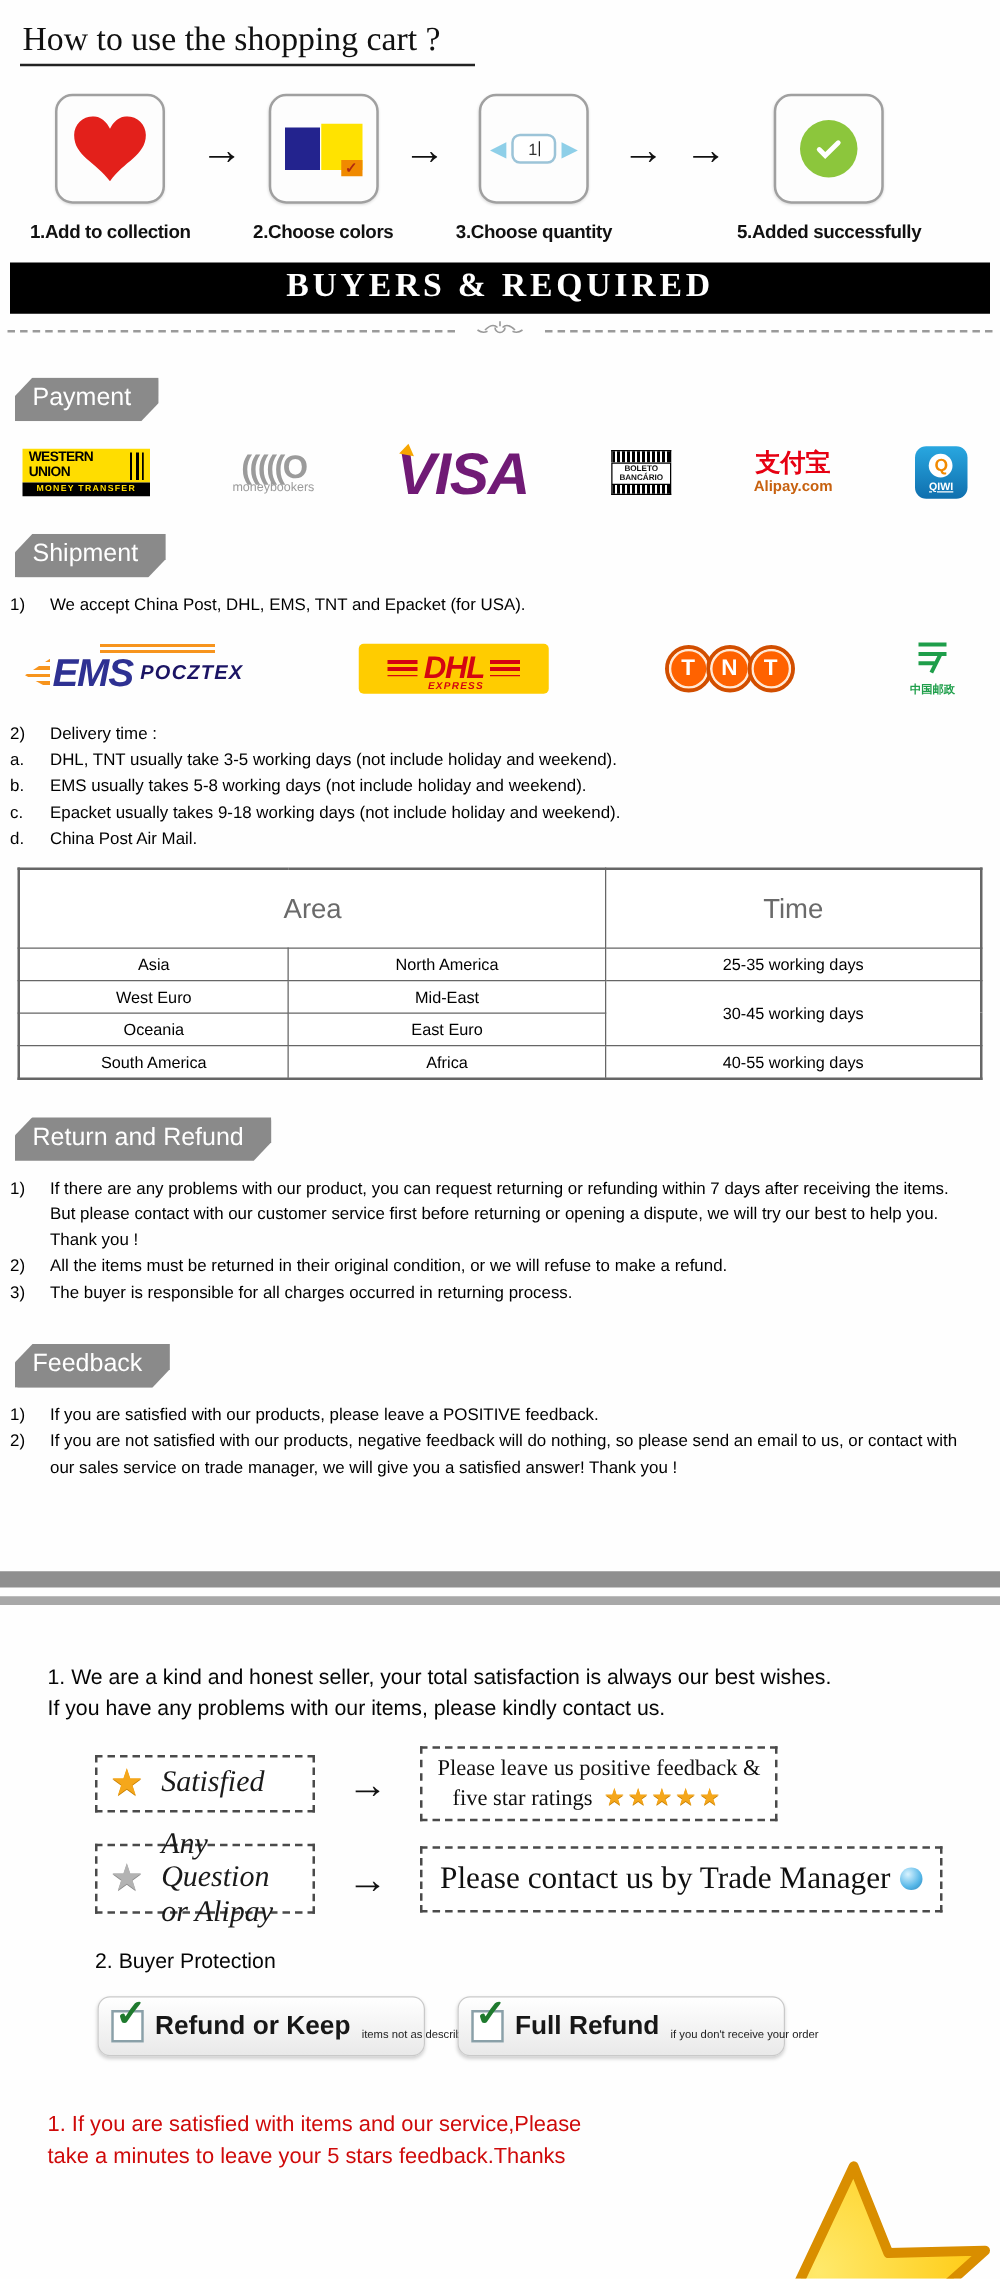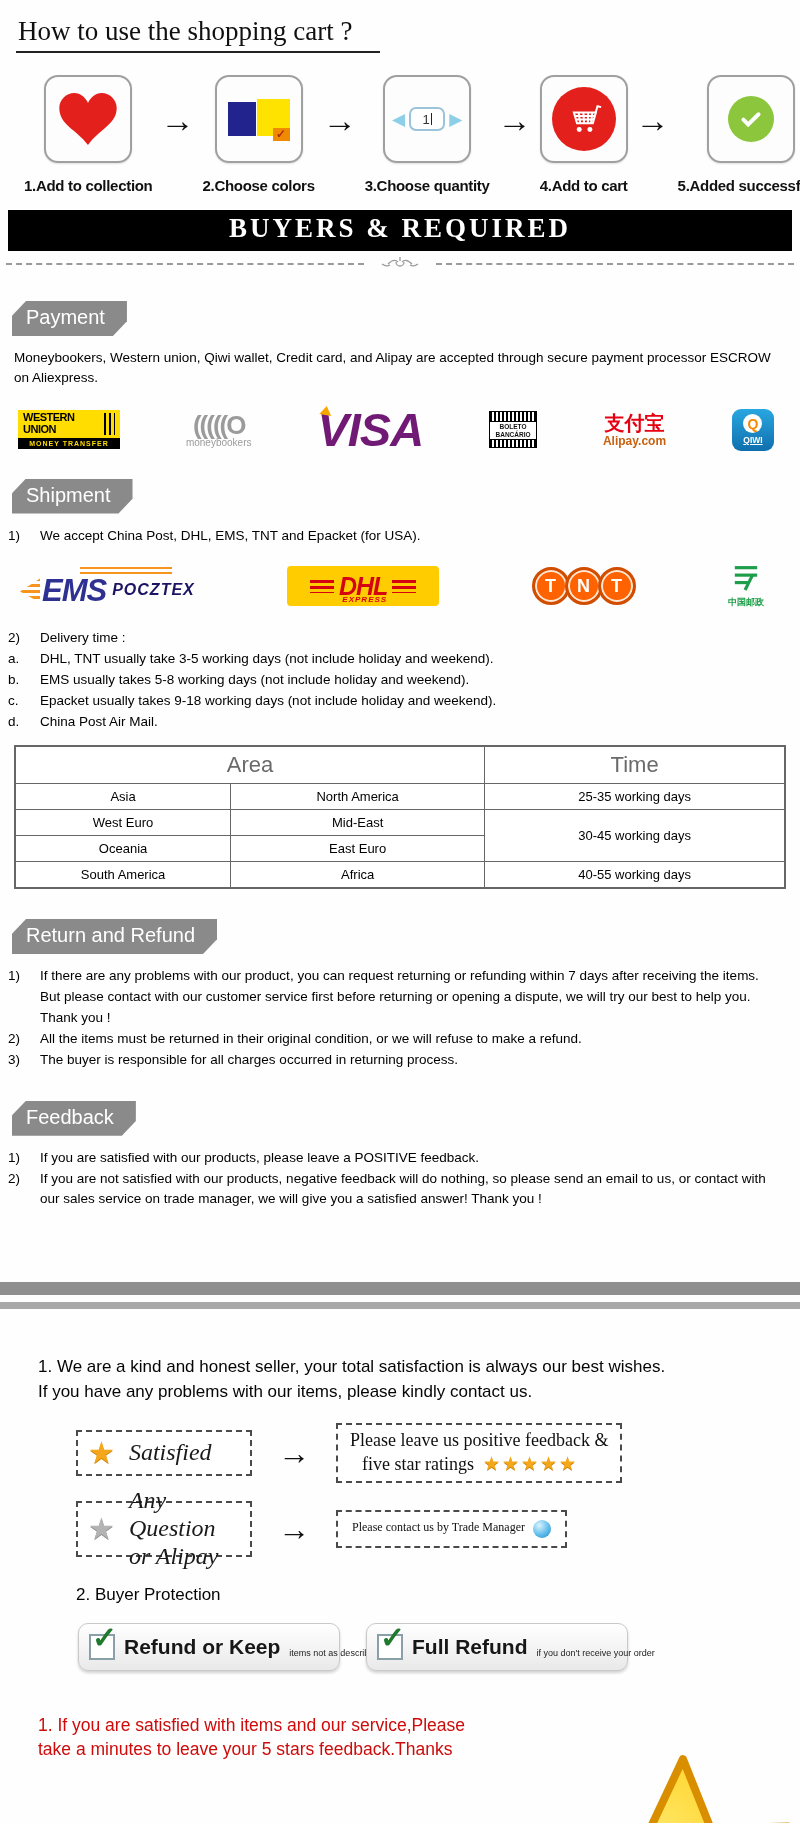--- a/index.html
+++ b/index.html
@@ -92,42 +92,42 @@
   .tnt { display:flex; }
   .tnt-c { width:38px; height:38px; border-radius:50%; background:#ff6200; border:3px solid #d14e00;
            color:#fff; font-weight:900; font-size:18px; display:flex; align-items:center; justify-content:center;
            box-shadow:inset 0 0 0 2px #ffe9d6; }
   .tnt-c + .tnt-c { margin-left:-5px; }
   .cnpost { text-align:center; }
   .cnpost-label { font-size:9px; color:#1e9e4a; font-weight:bold; display:block; margin-top:1px; }
 
   
   table.ship { width:772px; margin:12px auto 0 auto; border-collapse:collapse; border:2px solid #666; background:#fff; }
-  table.ship th { font-weight:normal; font-size:22px; color:#6a6a6a; border:1px solid #666; padding:5px 0; }
+  table.ship th { font-weight:normal; font-size:22px; color:#6a6a6a; border:1px solid #666; padding:18px 0; }
   table.ship td { font-size:13px; color:#000; border:1px solid #666; padding:5px 0; text-align:center; }
 
   
   .bar1 { height:13px; background:#8f8f8f; margin-top:72px; }
   .bar2 { height:7px;  background:#a8a8a8; margin-top:7px; }
 
   
   .sat { margin:46px 0 0 38px; }
   .sat-intro { font-size:17px; line-height:1.45; width:640px; color:#050505; }
   .sat-row { display:flex; align-items:center; margin:18px 0 0 38px; }
   .dash-box { border:2px dashed #4a4a4a; background:#fff; display:flex; align-items:center; }
   .sbox { width:176px; height:46px; padding:2px 10px; gap:14px; }
   .qbox { width:176px; height:56px; padding:2px 10px; gap:14px; }
   .gold-star { color:#f5a71b; font-size:30px; line-height:1; text-shadow:0 1px 0 #c77f00; }
   .gray-star { color:#b3b3b3; font-size:30px; line-height:1; text-shadow:0 1px 0 #8a8a8a; }
   .script-label { font-family:"Liberation Serif", serif; font-style:italic; font-size:24px; color:#1a1a1a; line-height:1.15; }
   .sat-arrow { font-size:32px; font-weight:bold; margin:0 26px; line-height:1; }
   .result-box { border:2px dashed #4a4a4a; background:#fff; padding:4px 12px; font-family:"Liberation Serif", serif;
                 font-size:18px; color:#101010; line-height:1.3; }
   .stars-inline { color:#f5a71b; font-size:19px; letter-spacing:2px; text-shadow:0 1px 0 #c77f00; }
-  .contact-box { display:flex; align-items:flex-start; gap:8px; font-size:12px; padding:8px 14px; }
+  .contact-box { display:flex; align-items:center; gap:8px; font-size:25px; padding:8px 14px; }
   .tm-icon { width:18px; height:18px; border-radius:50%; background:radial-gradient(circle at 35% 30%, #d9f3ff, #56b7e8 60%, #2c82b5); display:inline-block; }
   .bp-title { font-size:17px; margin:28px 0 0 38px; color:#050505; }
   .prot-row { display:flex; gap:26px; margin:18px 0 0 40px; }
   .pbox { width:262px; height:48px; border:1px solid #c9c9c9; border-radius:10px;
           background:linear-gradient(#ffffff,#e9e9e9); box-shadow:0 2px 3px rgba(0,0,0,.18);
           display:flex; align-items:center; padding:0 10px; gap:9px; }
   .pcheck { width:26px; height:26px; border:2px solid #8aa0a8; background:#fff; position:relative; flex:none; }
   .pcheck span { position:absolute; top:-13px; left:1px; color:#1f7a2e; font-size:30px; font-weight:900; line-height:1; }
   .ptitle { font-size:21px; font-weight:bold; color:#171717; white-space:nowrap; }
   .psub { font-size:9px; color:#222; white-space:nowrap; align-self:flex-end; margin-bottom:12px; }
@@ -177,36 +177,20 @@
               <span>1</span>
               <span class="caret"></span>
             </span>
           <span class="tri">▶</span>
         </div>
       </div>
       <div class="step-label">3.Choose quantity</div>
     </div>
     <div class="flow-arrow">→</div>
 
-    <div class="step">
-      <div class="card">
-        <div class="cart-circle">
-          <svg width="38" height="38" viewBox="0 0 32 32">
-            <g fill="none" stroke="#fff" stroke-width="1.7">
-              <path d="M7.5 10.5 h18.5 l-2.6 9 h-13.3 z"></path>
-              <path d="M11.5 10.5 l1.3 9 M15.5 10.5 l.6 9 M19.5 10.5 l-.2 9 M23 10.5 l-1 9 M8.3 13.5 h17 M9.1 16.5 h15.3"></path>
-              <path d="M25.8 10.5 l1.6 -5.3 l3 .8"></path>
-            </g>
-            <circle cx="12" cy="24.8" r="2.1" fill="#fff"></circle>
-            <circle cx="21" cy="24.8" r="2.1" fill="#fff"></circle>
-          </svg>
-        </div>
-      </div>
-      <div class="step-label">4.Add to cart</div>
-    </div>
     <div class="flow-arrow">→</div>
 
     <div class="step">
       <div class="card">
         <div class="ok-circle">
           <svg width="26" height="26" viewBox="0 0 24 24">
               <path d="M5 12.6 l4.4 4.4 L19 7.6" stroke="#fff" stroke-width="3.6" fill="none" stroke-linecap="round"></path>
             </svg>
         </div>
       </div>
@@ -222,21 +206,20 @@
       <svg width="52" height="14" viewBox="0 0 52 14" fill="none" stroke="#9a9a9a" stroke-width="1.3">
         <path d="M26 2 v4 M22 7 a4 4 0 1 0 8 0 M14 9 q6 -6 10 -2 M38 9 q-6 -6 -10 -2 M8 9 q4 3 8 1 M44 9 q-4 3 -8 1"></path>
       </svg>
     </span>
     <div class="dline"></div>
   </div>
 
   
   <div style="margin-top:28px;">
     <div class="badge">Payment</div>
-    <p class="body-text" style="margin:12px 16px 0 14px;">Moneybookers, Western union, Qiwi wallet, Credit card, and Alipay are accepted through secure payment processor ESCROW on Aliexpress.</p>
 
     <div class="pay-logos">
       <div class="wu">
         <div class="wu-top">
           <div class="wu-name"><span>WESTERN</span><br><span>UNION</span></div>
           <div class="wu-bars"></div>
         </div>
         <div class="wu-strip">MONEY TRANSFER</div>
       </div>
       <div class="mb">

